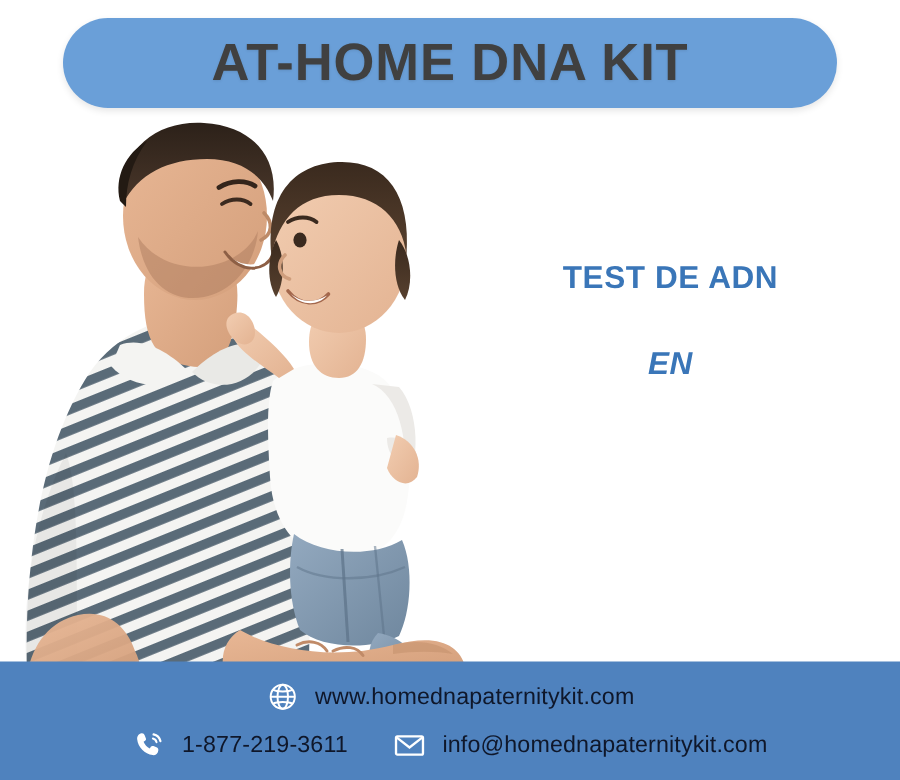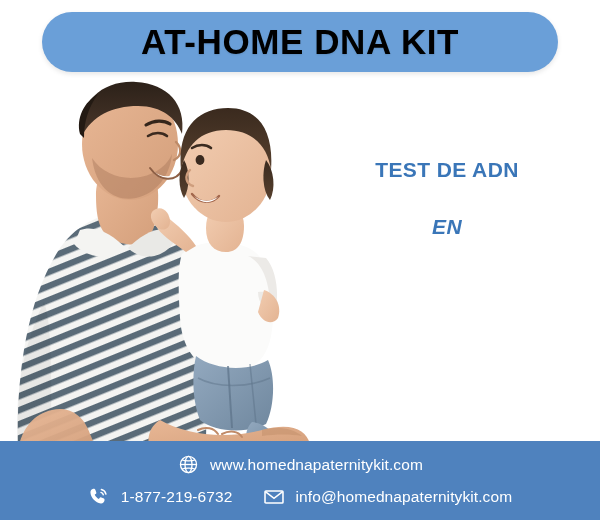--- a/index.html
+++ b/index.html
@@ -25,21 +25,21 @@
     left:42px; top:12px;
     width:516px; height:60px;
     background:#6a9fd8;
     border-radius:30px;
     display:flex;
     align-items:center;
     justify-content:center;
     box-shadow:0 2px 5px rgba(0,0,0,0.10);
   }
   #header-title {
-    color:#000000;
+    color:#404040;
     font-size:35px;
     font-weight:bold;
     letter-spacing:0.6px;
     white-space:nowrap;
     text-shadow:0 1px 2px rgba(0,0,0,0.10);
   }
 
   
   #photo {
     position:absolute;
@@ -56,21 +56,21 @@
     width:270px;
     text-align:center;
   }
   #headline-block .line {
     color:#3a76b8;
     font-size:21px;
     font-weight:bold;
     letter-spacing:0.4px;
     white-space:nowrap;
   }
-  #line-service { margin-bottom:33px; }
+  #line-service { margin-bottom:33px;margin-top:16px; }
   #line-connector { margin-bottom:33px;font-style:italic; }
 
   
   #footer {
     position:absolute;
     left:0; top:441px;
     width:600px; height:79px;
     background:#4f82be;
   }
   .footer-row {
@@ -93,21 +93,21 @@
     display:inline-flex;
     align-items:center;
     justify-content:center;
     width:22px; height:22px;
     margin-right:11px;
     flex:0 0 auto;
   }
   .footer-icon svg { display:block; }
 
   .footer-text {
-    color:#ffffff;
+    color:#0f172a;
     font-size:15.5px;
     font-weight:normal;
     letter-spacing:0.1px;
   }
 </style>
 </head>
 <body>
 
 <div id="card">
 
@@ -262,21 +262,21 @@
                      C9.7 7.9 9.5 8.5 8.8 9.0 L7.7 9.8
                      C8.5 12.0 10.3 13.9 12.4 14.8 L13.2 13.6
                      C13.7 12.9 14.3 12.7 15.2 13.0 L17.5 13.9
                      C18.6 14.3 19.1 15.2 18.9 16.3
                      C18.6 18.6 16.9 20.1 14.6 19.9
                      C8.6 19.2 3.4 13.8 2.8 7.8 C2.6 5.4 4.0 3.6 6.1 3.2 Z" fill="#ffffff"></path>
             <path d="M15.3 4.1 C17.9 4.7 19.9 6.7 20.5 9.2" stroke="#ffffff" stroke-width="1.7" fill="none" stroke-linecap="round"></path>
             <path d="M14.8 7.3 C16.2 7.7 17.2 8.7 17.5 10.0" stroke="#ffffff" stroke-width="1.6" fill="none" stroke-linecap="round"></path>
           </svg>
         </span>
-        <span class="footer-text">1-877-219-6732</span>
+        <span class="footer-text">1-877-219-3611</span>
       </div>
 
       <div class="footer-item">
         <span class="footer-icon">
           <svg width="22" height="22" viewBox="0 0 24 24" fill="none" stroke="#ffffff" stroke-width="1.7">
             <rect x="2.2" y="5.4" width="19.6" height="13.2" rx="1"></rect>
             <path d="M2.6 6.1 L12 13.4 L21.4 6.1"></path>
           </svg>
         </span>
         <span class="footer-text">info@homednapaternitykit.com</span>

